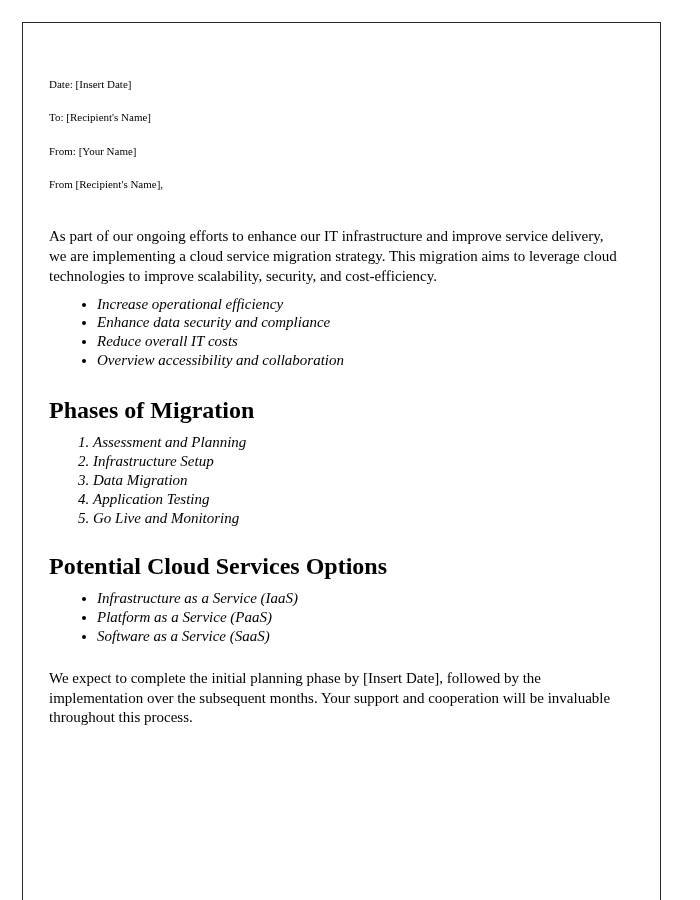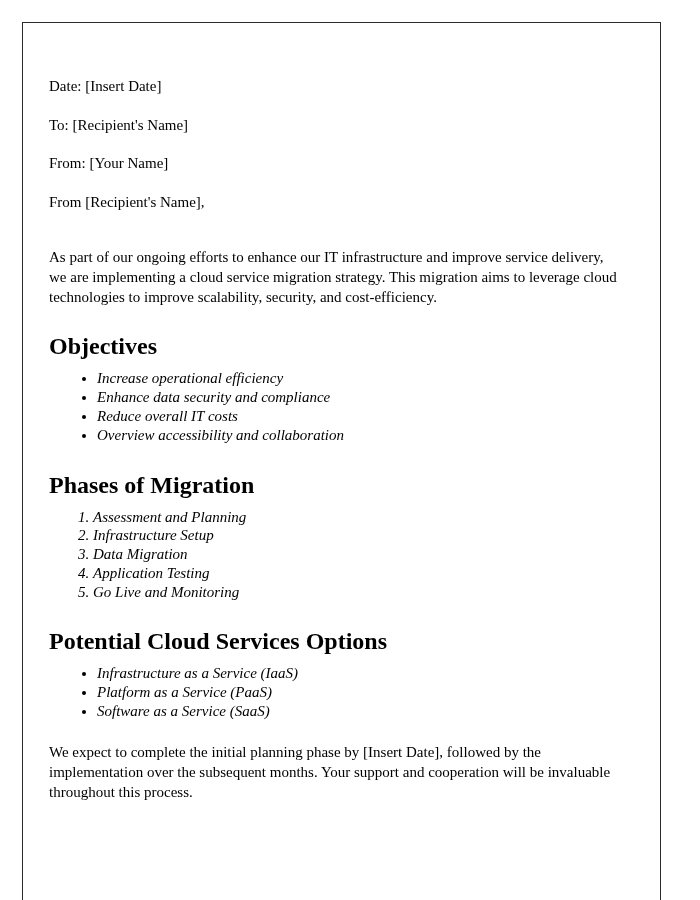--- a/index.html
+++ b/index.html
@@ -35,21 +35,21 @@
   .doc-title {
     font-size: 31px;
     font-weight: bold;
     line-height: 1.22;
     margin: 14px 0 0 0;
     letter-spacing: -0.1px;
     max-width: 500px;
   }
 
   .meta-line {
-    font-size: 15px;
+    font-size: 11px;
     line-height: 1.3;
     margin: 0;
     padding: 0;
   }
   .meta-block {
     margin-top: 30px;
   }
   .meta-block .meta-line + .meta-line {
     margin-top: 19px;
   }
@@ -99,21 +99,20 @@
 
     <div class="meta-block">
       <p class="meta-line">Date: [Insert Date]</p>
       <p class="meta-line">To: [Recipient's Name]</p>
       <p class="meta-line">From: [Your Name]</p>
       <p class="meta-line">From [Recipient's Name],</p>
     </div>
 
     <p class="body-para intro-para">As part of our ongoing efforts to enhance our IT infrastructure and improve service delivery, we are implementing a cloud service migration strategy. This migration aims to leverage cloud technologies to improve scalability, security, and cost-efficiency.</p>
 
-    <h2 class="section-heading heading-objectives">Objectives</h2>
     <ul class="doc-list">
       <li>Increase operational efficiency</li>
       <li>Enhance data security and compliance</li>
       <li>Reduce overall IT costs</li>
       <li>Overview accessibility and collaboration</li>
     </ul>
 
     <h2 class="section-heading heading-phases">Phases of Migration</h2>
     <ol class="doc-list">
       <li>Assessment and Planning</li>

